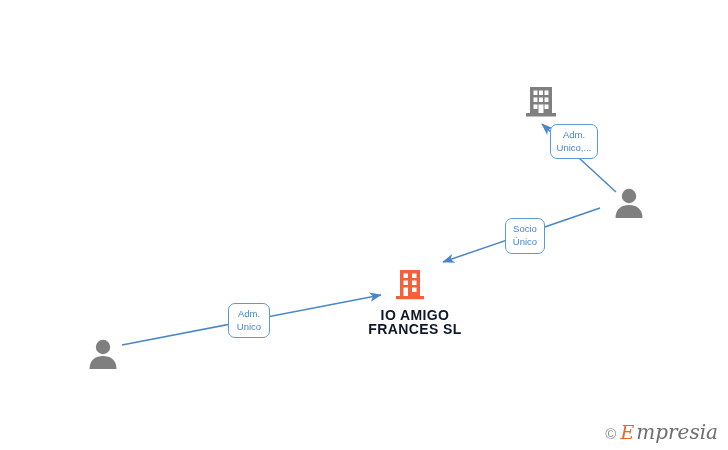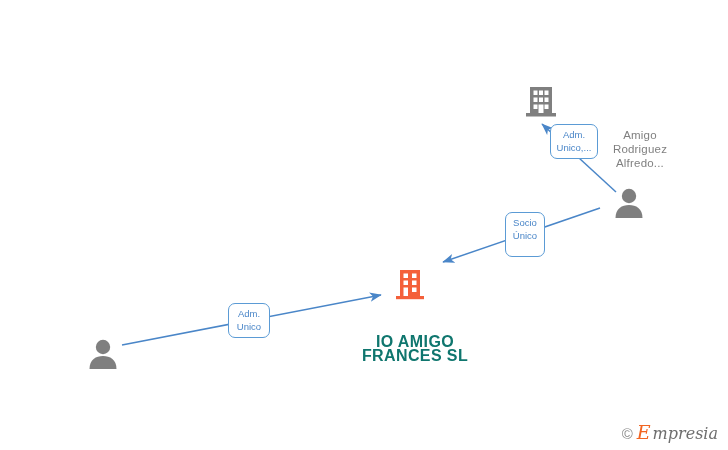--- a/index.html
+++ b/index.html
@@ -28,24 +28,23 @@
     position: absolute;
     text-align: center;
     color: #808080;
     font-size: 11.5px;
     line-height: 14px;
     white-space: pre-line;
     letter-spacing: 0.2px;
   }
   .node-label.bold {
     font-weight: bold;
-    color: #0f766e;
-    font-size: 16px;
+    color: #0f172a;
+    font-size: 14px;
     letter-spacing: 0.4px;
-    margin-top: 27px;
   }
 
   
   .icon {
     position: absolute;
   }
 
   
   .badge {
     position: absolute;
@@ -79,21 +78,21 @@
     color: #f26522;
     font-family: "DejaVu Serif", serif;
     font-style: italic;
     font-size: 19px;
     line-height: 1;
   }
   #watermark .wm-rest {
     color: #6e6e6e;
     font-family: "DejaVu Serif", serif;
     font-style: italic;
-    font-size: 16px;
+    font-size: 20px;
     line-height: 1;
     margin-left: -2px;
   }
 </style>
 </head>
 <body>
 
 <div id="canvas">
 
   <svg id="edges" viewBox="0 0 728 450" xmlns="http://www.w3.org/2000/svg">
@@ -120,23 +119,20 @@
       <rect x="21.5" y="7.5" width="4" height="4.5" fill="#ffffff"></rect>
       <rect x="10.5" y="14.5" width="4" height="4.5" fill="#ffffff"></rect>
       <rect x="16" y="14.5" width="4" height="4.5" fill="#ffffff"></rect>
       <rect x="21.5" y="14.5" width="4" height="4.5" fill="#ffffff"></rect>
       <rect x="10.5" y="21.5" width="4" height="4.5" fill="#ffffff"></rect>
       <rect x="21.5" y="21.5" width="4" height="4.5" fill="#ffffff"></rect>
       <rect x="15.5" y="21.5" width="5" height="8.5" fill="#ffffff"></rect>
     </svg>
   </span>
 
-  <div class="node-label" style="left:585px; top:128px; width:110px;">Amigo
-Rodriguez
-Alfredo...</div>
 
   <span class="icon" style="left:612px; top:186px;">
     <svg width="34" height="34" viewBox="0 0 34 34" xmlns="http://www.w3.org/2000/svg">
       <circle cx="17" cy="10" r="7.2" fill="#7f7f7f"></circle>
       <path d="M3.5 32 C3.5 22.5 10 19 17 19 C24 19 30.5 22.5 30.5 32 Z" fill="#7f7f7f"></path>
     </svg>
   </span>
 
   <span class="icon" style="left:393px; top:267px;">
     <svg width="34" height="34" viewBox="0 0 34 34" xmlns="http://www.w3.org/2000/svg">
@@ -158,21 +154,21 @@
     <svg width="34" height="34" viewBox="0 0 34 34" xmlns="http://www.w3.org/2000/svg">
       <circle cx="17" cy="10" r="7.2" fill="#7f7f7f"></circle>
       <path d="M3.5 32 C3.5 22.5 10 19 17 19 C24 19 30.5 22.5 30.5 32 Z" fill="#7f7f7f"></path>
     </svg>
   </span>
 
 
   <div class="badge" style="left:550px; top:124px; width:48px; height:35px;">Adm.
 Unico,...</div>
 
-  <div class="badge" style="left:505px; top:212px; width:40px; height:45px;">Socio
+  <div class="badge" style="left:505px; top:218px; width:40px; height:36px;">Socio
 Único</div>
 
   <div class="badge" style="left:228px; top:303px; width:42px; height:35px;">Adm.
 Unico</div>
 
   <div id="watermark">
     <span class="wm-c">©</span>
     <span class="wm-e">E</span>
     <span class="wm-rest">mpresia</span>
   </div>

